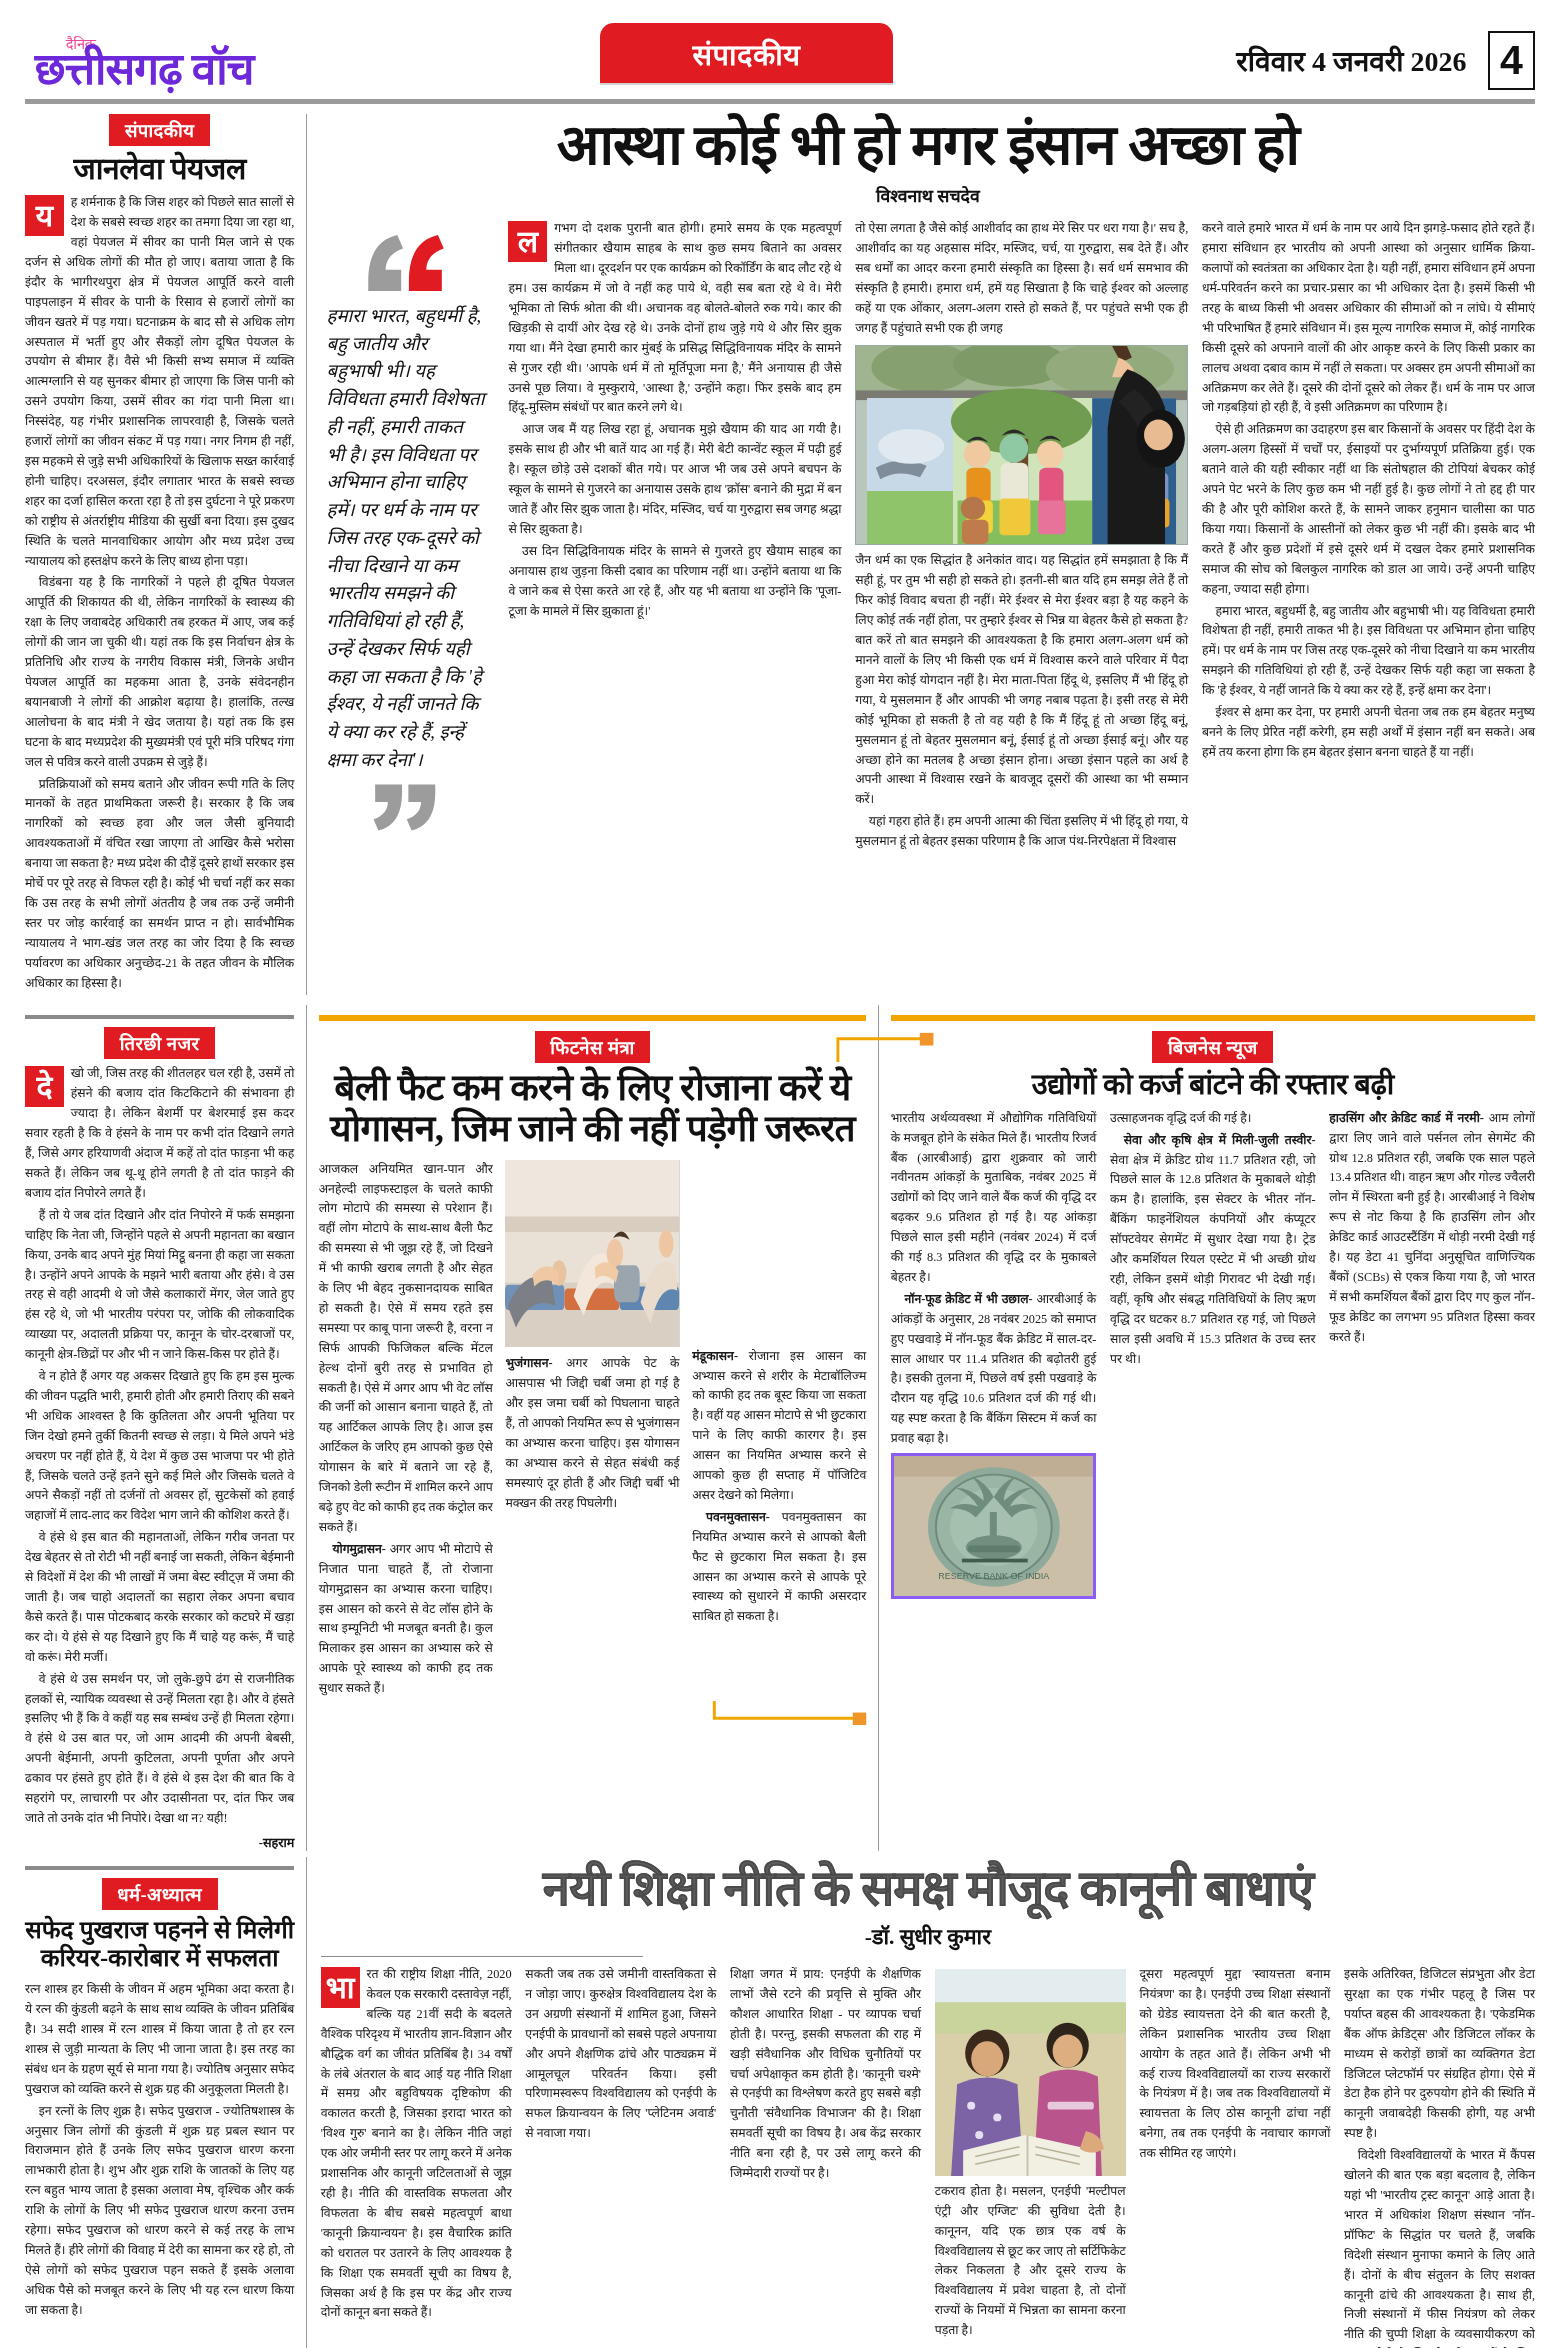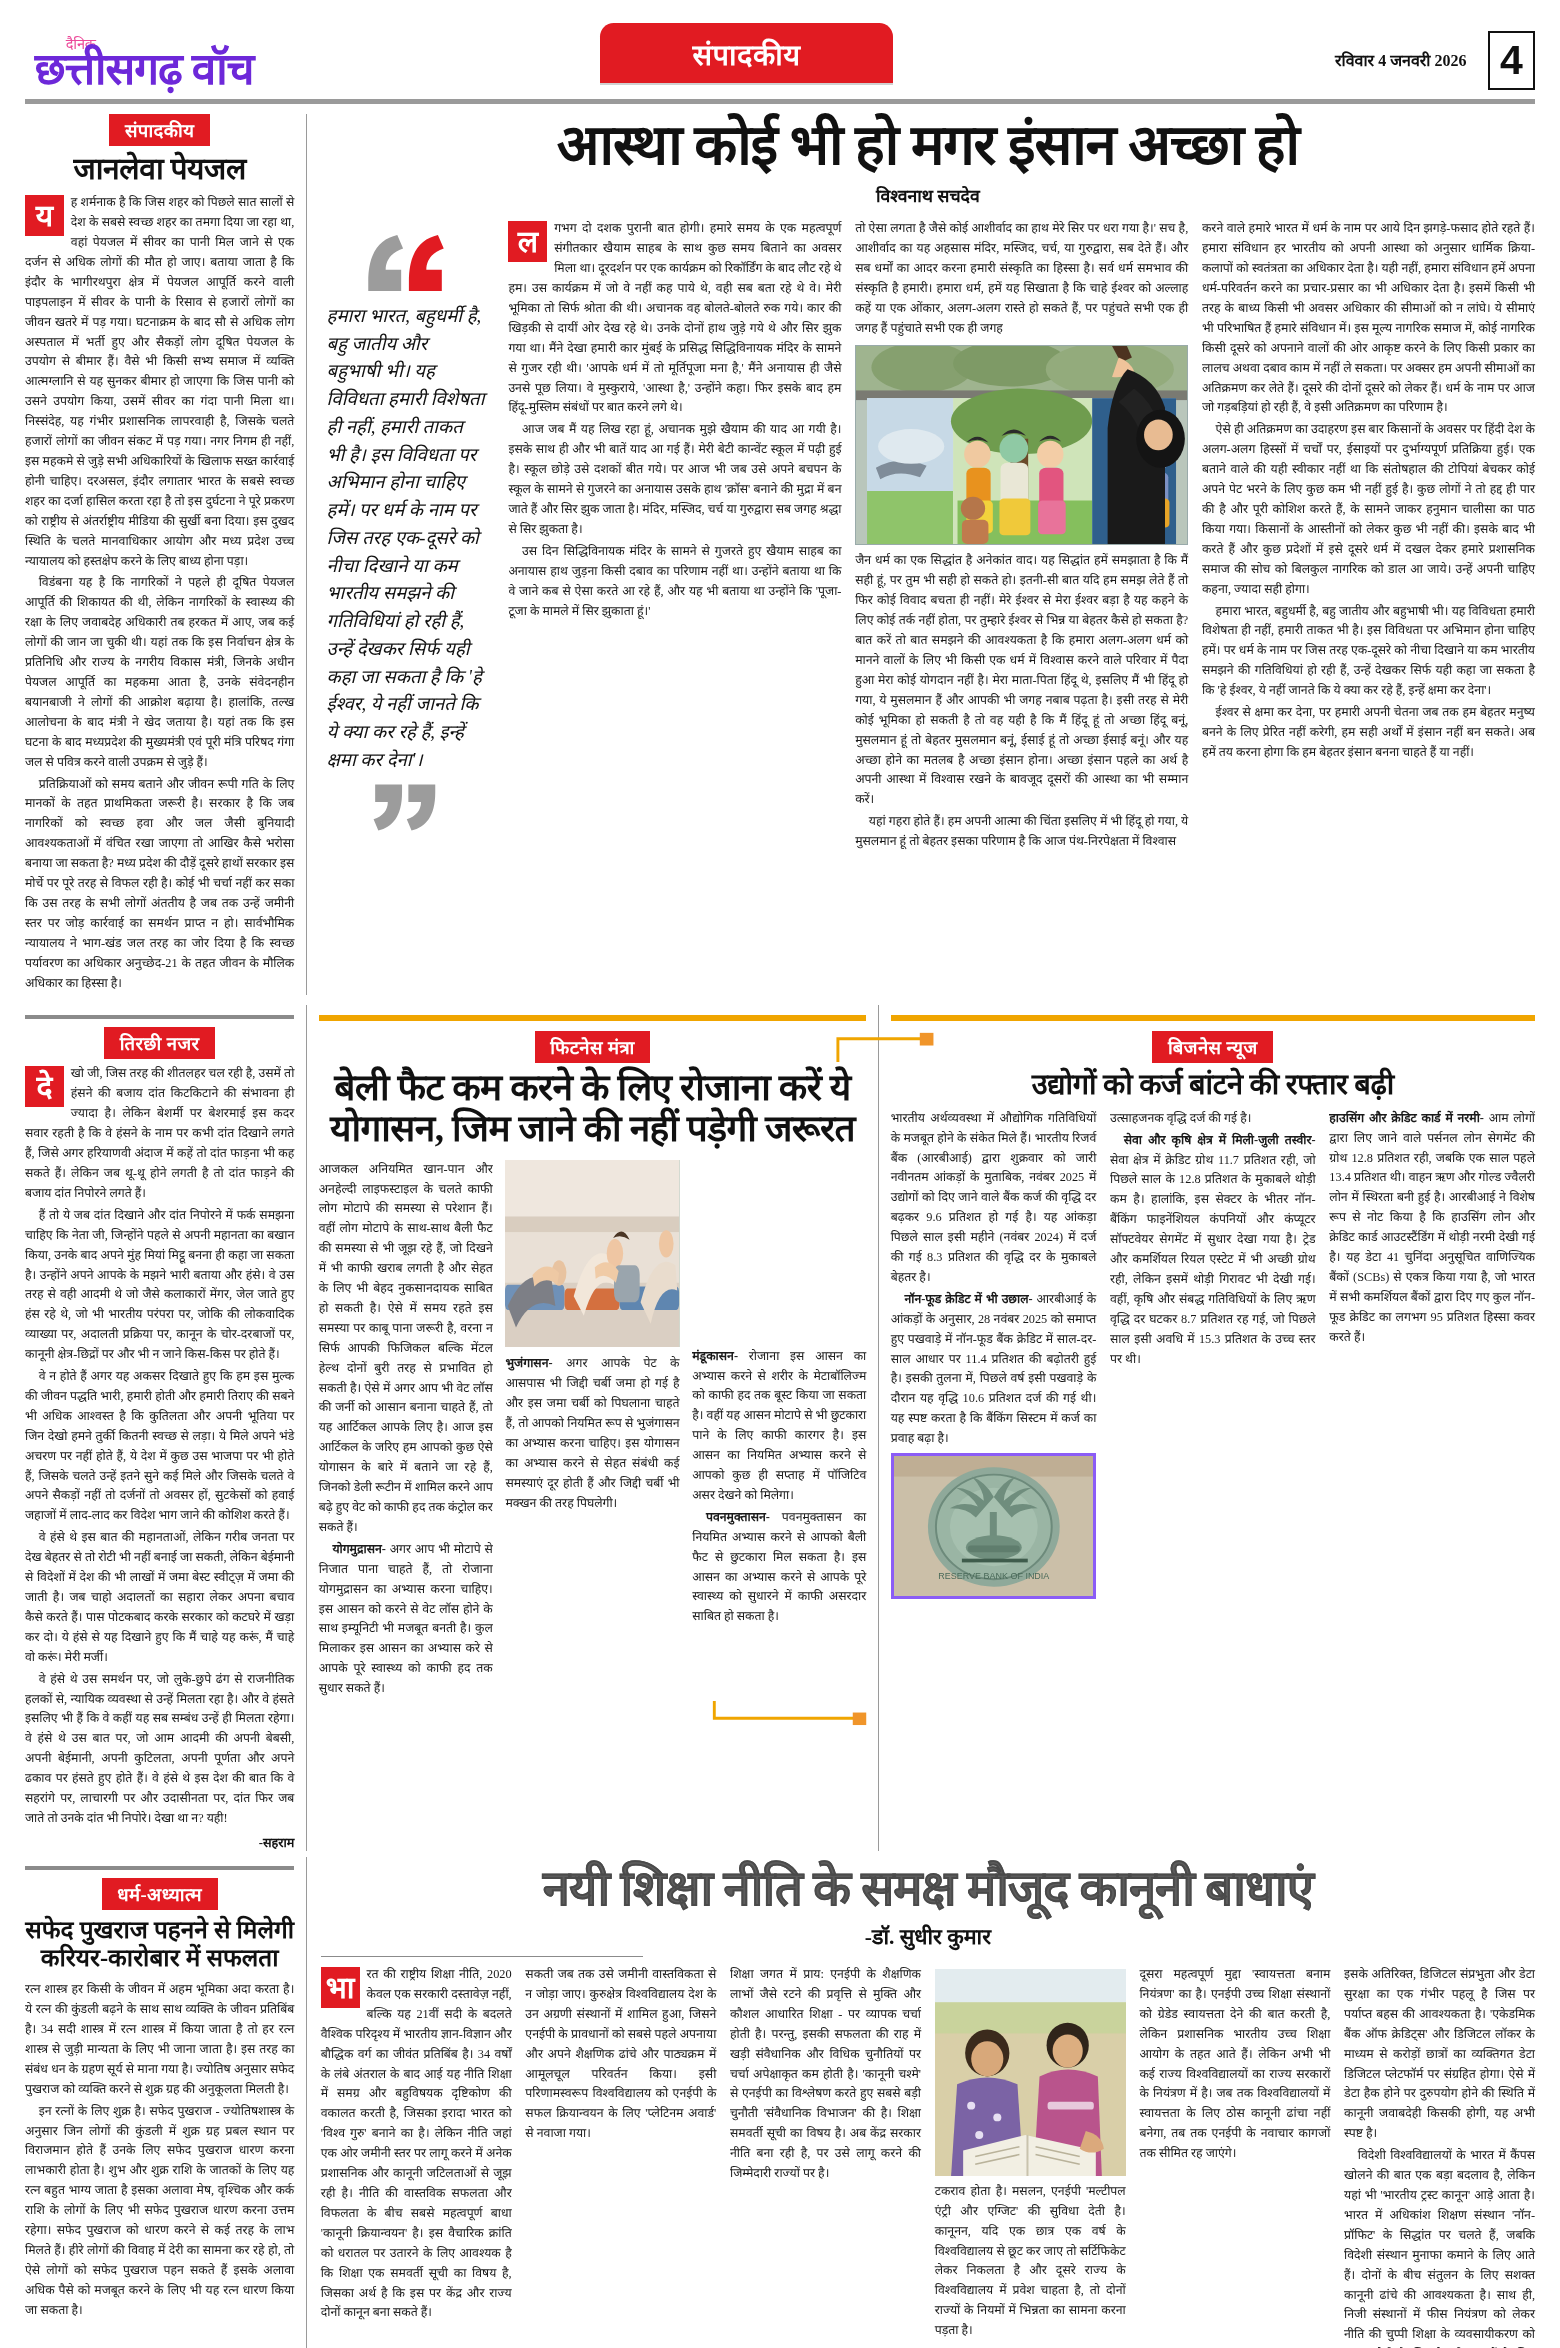--- a/index.html
+++ b/index.html
@@ -47,21 +47,21 @@
   }
   .section-flag span {
     color: #fff; font-size: 29px; font-weight: bold;
     font-family: "Liberation Serif", serif; letter-spacing: 0.5px;
   }
   .date-block {
     display: flex; align-items: center; gap: 21.5px;
     padding-bottom: 3.9px;
   }
   .date-text {
-    font-size: 16px; font-weight: bold;
+    font-size: 28px; font-weight: bold;
     font-family: "Liberation Serif", serif;
   }
   .page-num {
     width: 47px; height: 59px; border: 2px solid #111;
     display: flex; align-items: center; justify-content: center;
     font-size: 41px; font-weight: bold;
     font-family: "Liberation Sans", sans-serif;
   }
   .mast-rule { height: 4.9px; background: #9a9a9a; margin-top: 5.9px; }
 

